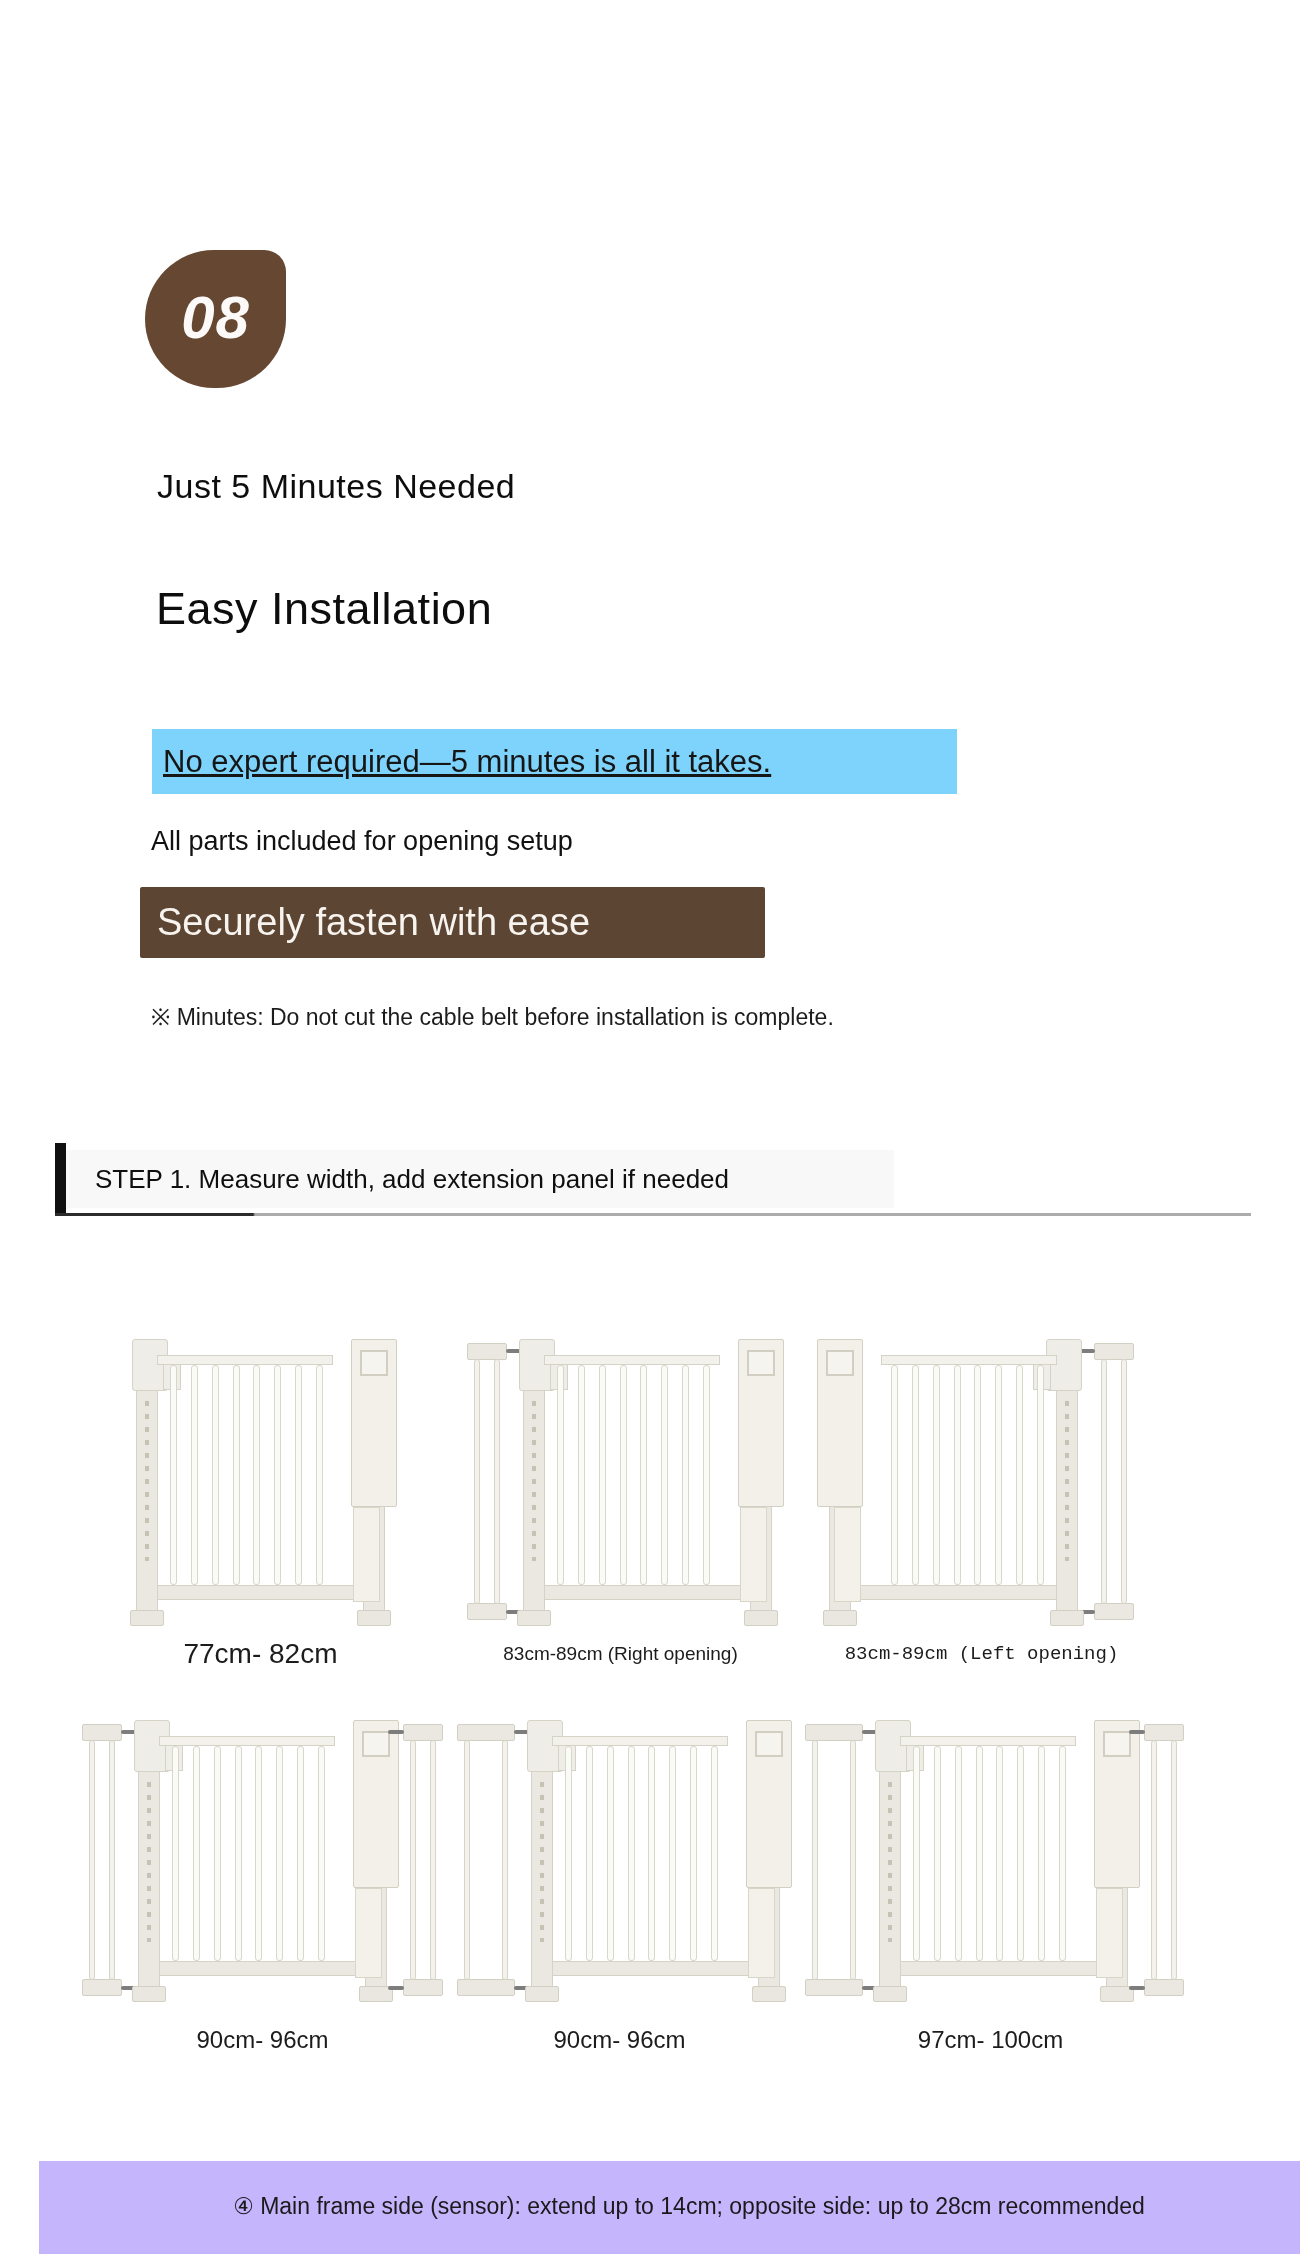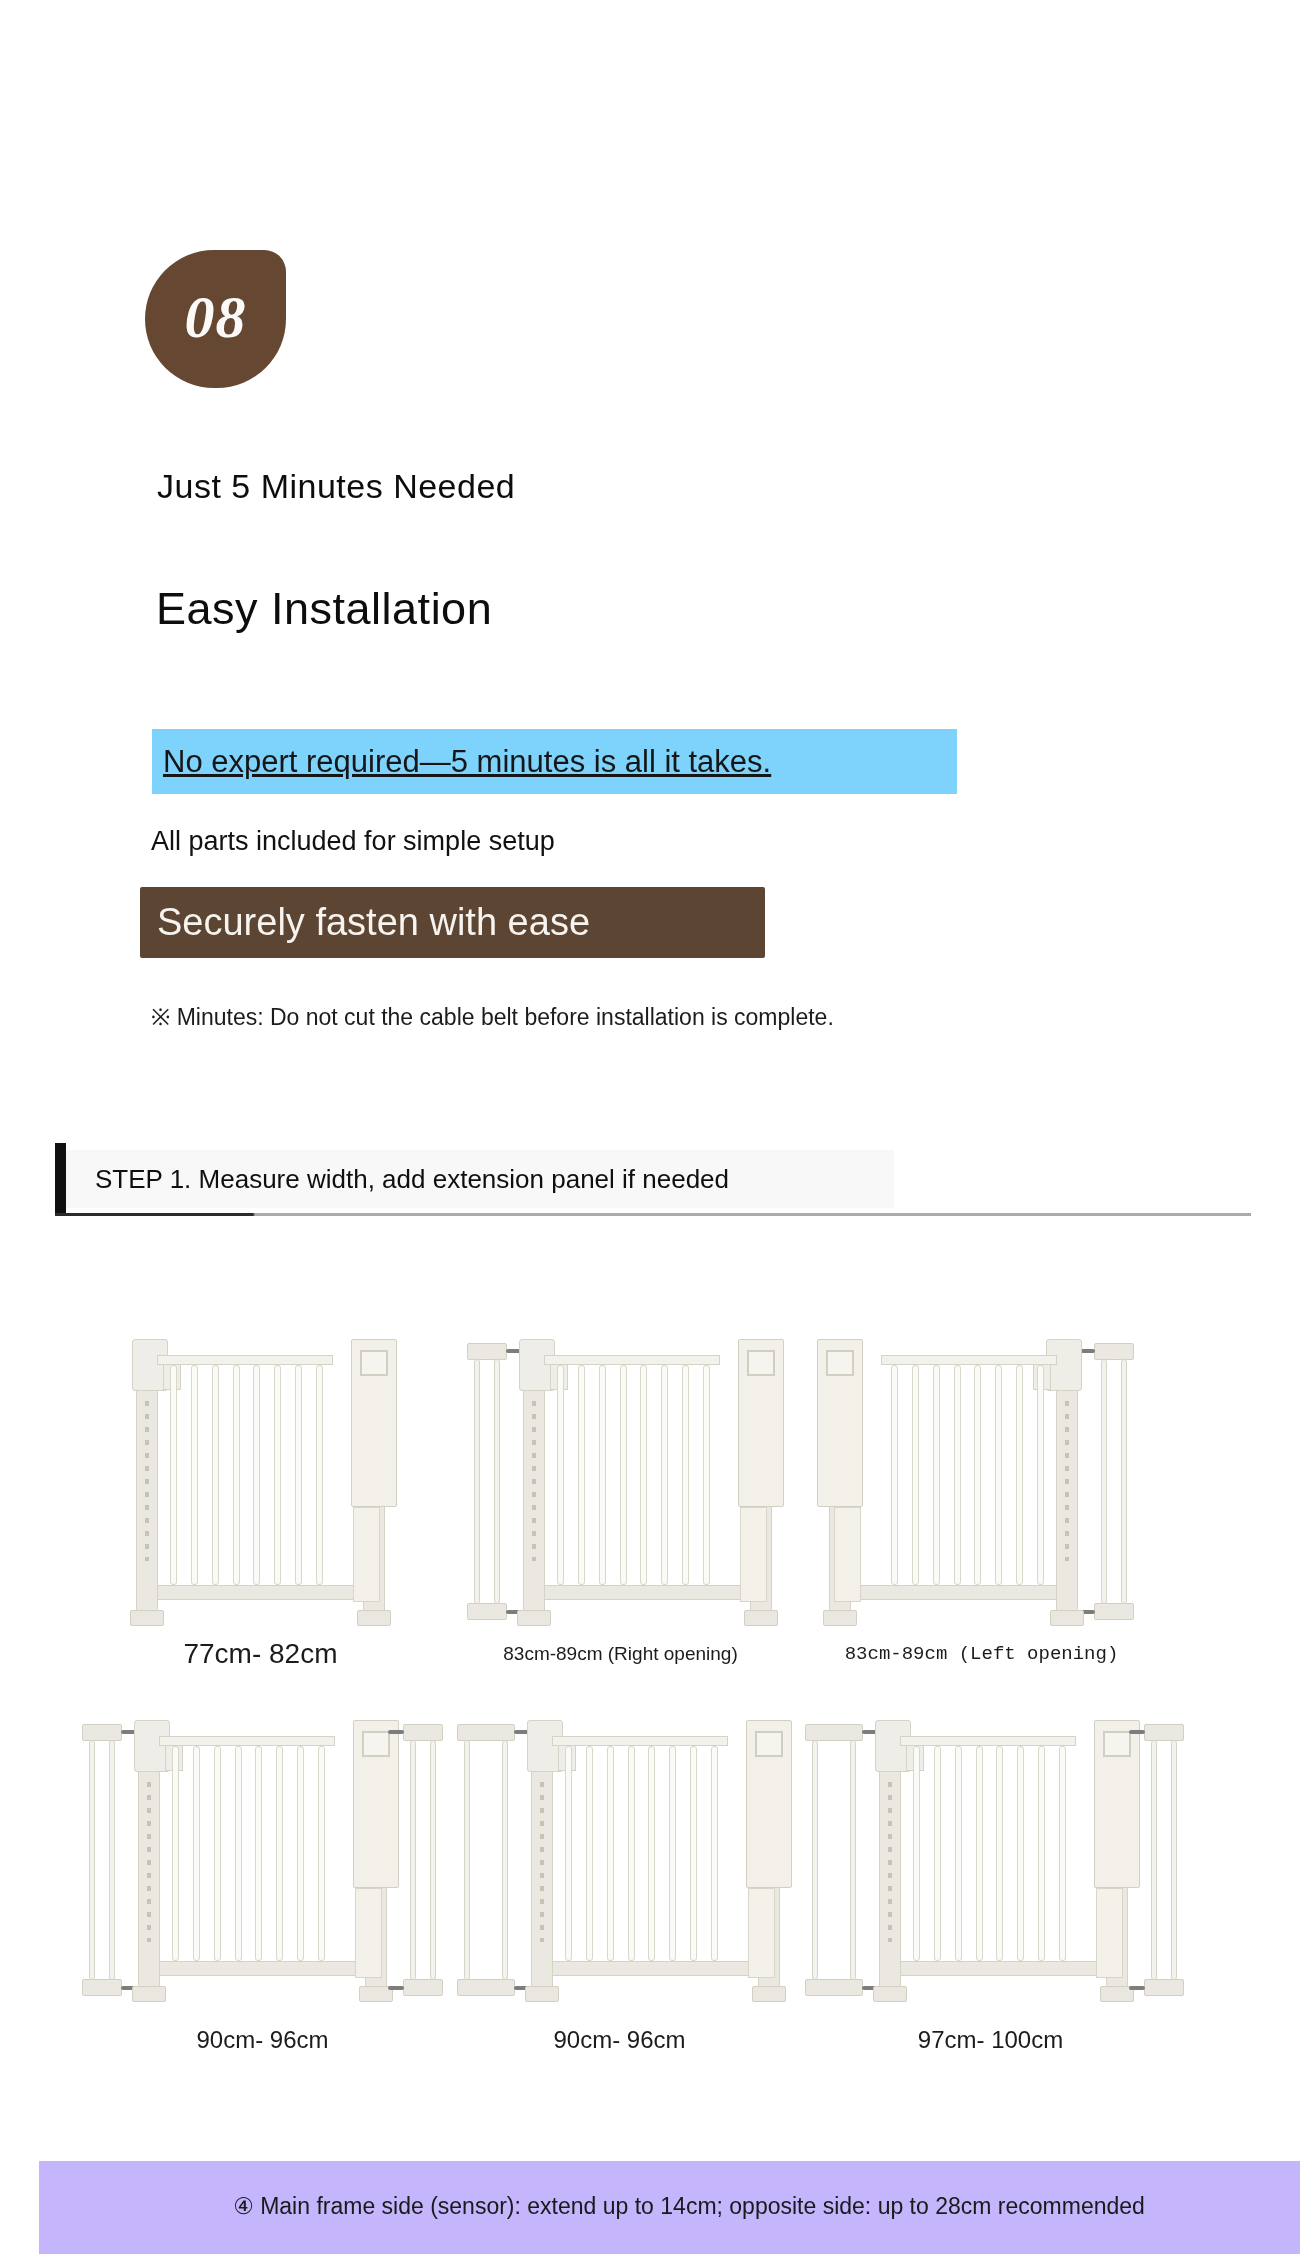--- a/index.html
+++ b/index.html
@@ -12,21 +12,21 @@
     color:#111;
     overflow:hidden;
   }
 
   
   .badge {
     position:absolute; left:145px; top:250px;
     width:141px; height:138px;
     background:#664731;
     border-radius:70px 22px 70px 70px;
-    display:flex; align-items:center; justify-content:center;font-family:Liberation Serif, serif;
+    display:flex; align-items:center; justify-content:center;
   }
   .badge .num {
     color:#fbfaf8;
     font-size:60px; font-weight:bold; font-style:italic;
     letter-spacing:1px;
     transform:translateY(-2px);
   }
 
   
   .subtitle {
@@ -219,21 +219,21 @@
 <div class="page">
 
   <div class="badge">
     <span class="num">08</span>
   </div>
 
   <div class="subtitle">Just 5 Minutes Needed</div>
   <div class="title">Easy Installation</div>
 
   <div class="highlight">No expert required—5 minutes is all it takes.</div>
-  <div class="setup-note">All parts included for simple setup</div>
+  <div class="setup-note">All parts included for opening setup</div>
   <div class="banner">Securely fasten with ease</div>
   <div class="caution">※ Minutes: Do not cut the cable belt before installation is complete.</div>
 
   <div class="step-bar"></div>
   <div class="step-box">STEP 1. Measure width, add extension panel if needed</div>
   <div class="step-rule"></div>
 
   <div class="gate-cell cell-1">
     <div class="gate-art">
       <div class="gate">

